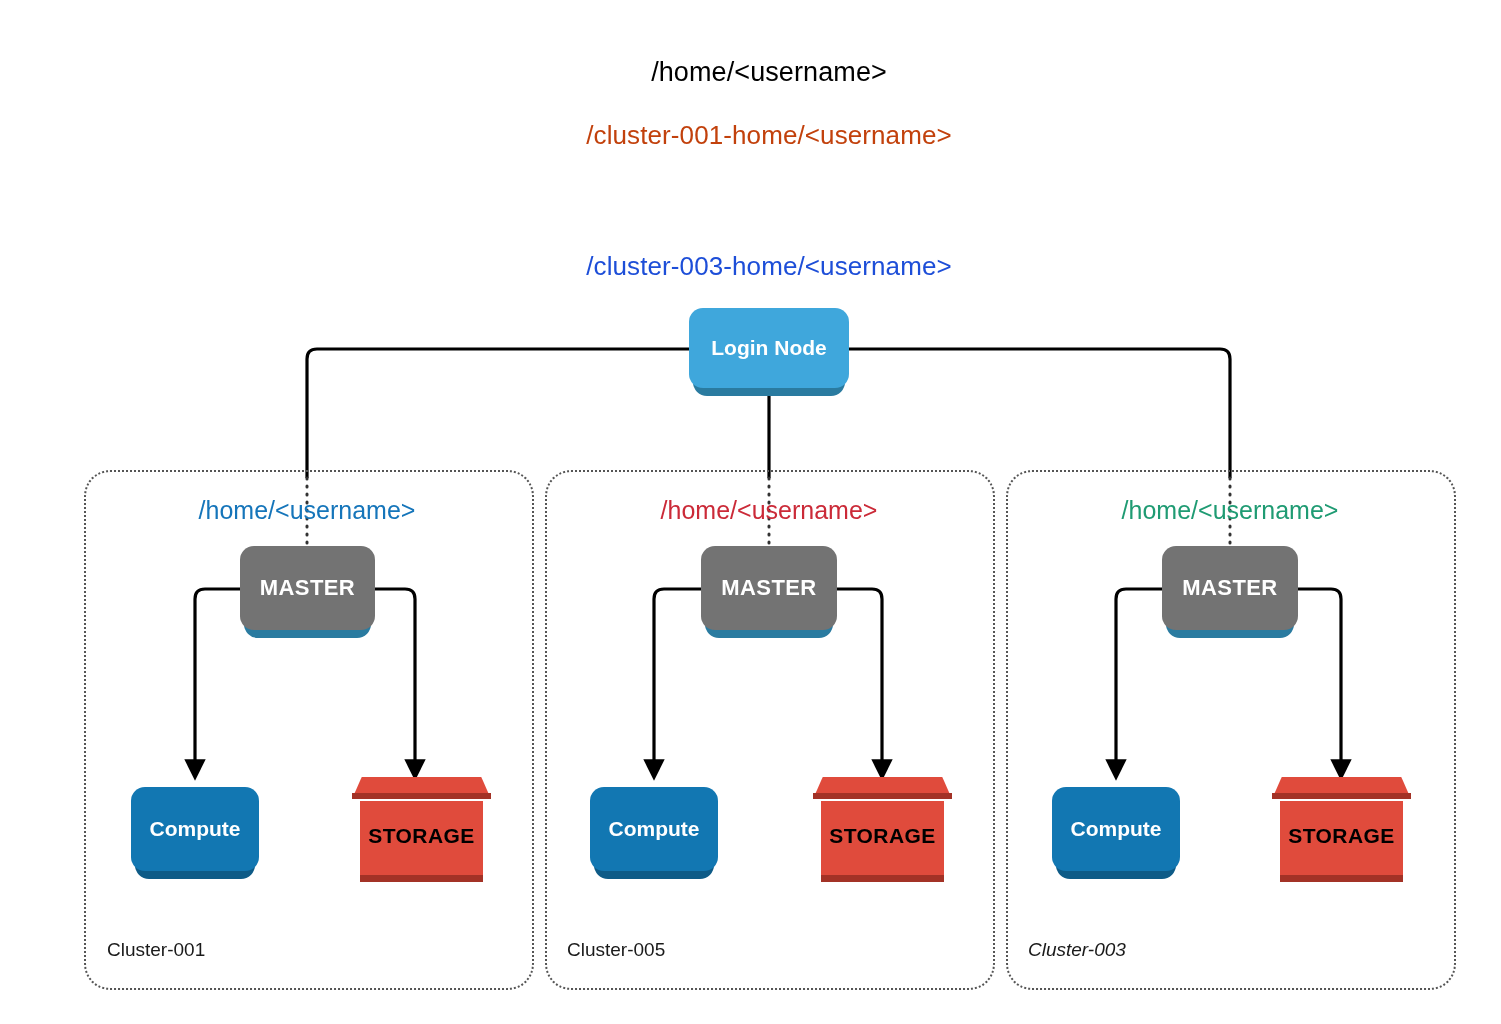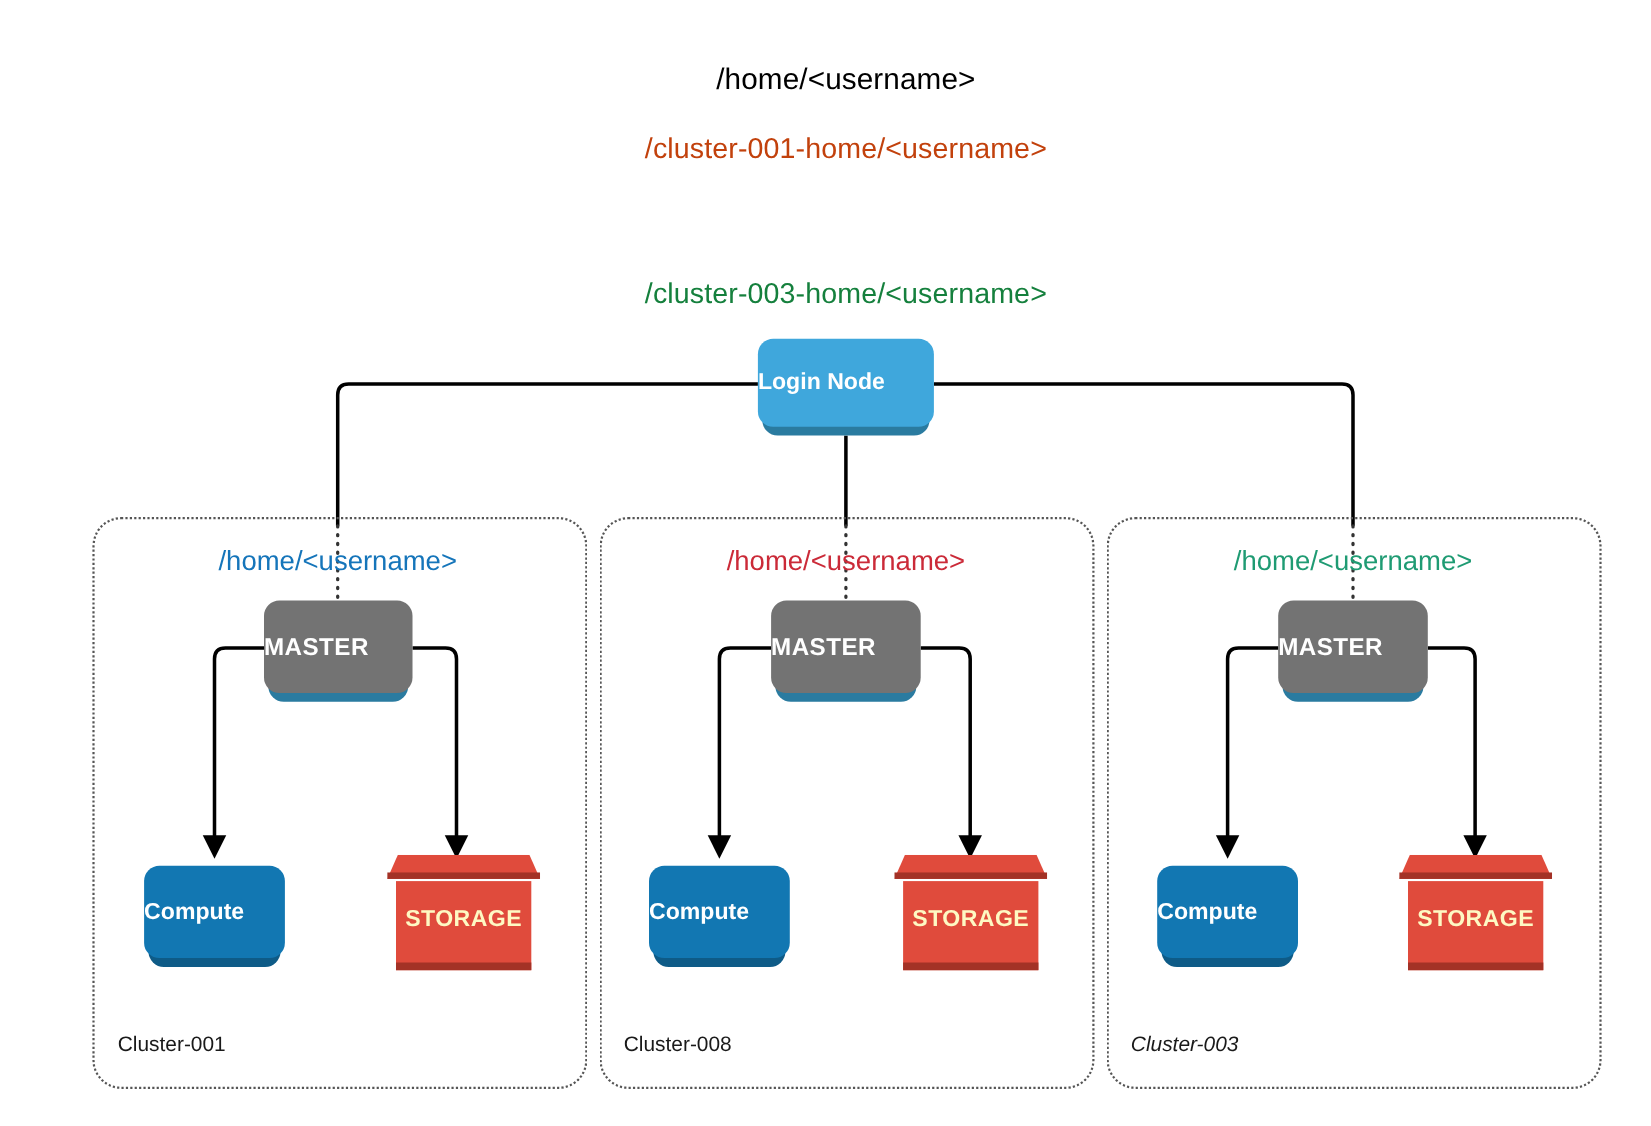--- a/index.html
+++ b/index.html
@@ -32,21 +32,21 @@
   
   .path-label {
     position: absolute;
     white-space: nowrap;
     transform: translateX(-50%);
     letter-spacing: 0.1px;
   }
   .path-root   { font-size: 27px; color: #000000; }
   .path-c1     { font-size: 26px; color: #c2410c; }
   .path-c2     { font-size: 26px; color: #CB2A38; }
-  .path-c3     { font-size: 26px; color: #15803d; }
+  .path-c3     { font-size: 26px; color: #1d4ed8; }
 
   
   .cluster-box {
     position: absolute;
     border: 2px dotted #555555;
     border-radius: 26px;
     box-sizing: border-box;
     background: transparent;
   }
   .cluster-name {
@@ -80,21 +80,21 @@
   }
   .node .node-face {
     position: absolute;
     left: 0;
     right: 0;
     top: 0;
     bottom: 8px;
     border-radius: 14px;
     display: flex;
     align-items: center;
-    justify-content: flex-start;
+    justify-content: center;
   }
   .node .node-label {
     color: #ffffff;
     font-weight: bold;
     text-align: center;
     line-height: 1.1;
   }
 
   
   .node-login .node-face { background: #3FA7DC; }
@@ -148,21 +148,21 @@
     top: 24px;
     bottom: 0;
     background: #E04B3C;
     border-bottom: 7px solid #A33226;
     box-sizing: border-box;
     display: flex;
     align-items: center;
     justify-content: center;
   }
   .storage .storage-label {
-    color: #fef9c3;
+    color: #000000;
     font-weight: bold;
     font-size: 21px;
     letter-spacing: 0.4px;
     position: relative;
     top: -2px;
   }
 </style>
 </head>
 <body>
 
@@ -255,21 +255,21 @@
   <div class="storage" style="left:813px; top:777px; width:139px; height:105px;">
     <div class="lid-wrap">
       <div class="lid"></div>
       <div class="lid-shadow"></div>
     </div>
     <div class="body">
       <span class="storage-label">STORAGE</span>
     </div>
   </div>
 
-  <div class="cluster-name" style="left:567px; top:939px;">Cluster-008</div>
+  <div class="cluster-name" style="left:567px; top:939px;">Cluster-005</div>
 
   <div class="cluster-box" style="left:1006px; top:470px; width:450px; height:520px;"></div>
   <div class="cluster-home home-c3" style="left:1230px; top:496px;">/home/&lt;username&gt;</div>
 
   <div class="node node-master" style="left:1162px; top:546px; width:136px; height:92px;">
     <div class="node-base"></div>
     <div class="node-face">
       <span class="node-label">MASTER</span>
     </div>
   </div>

